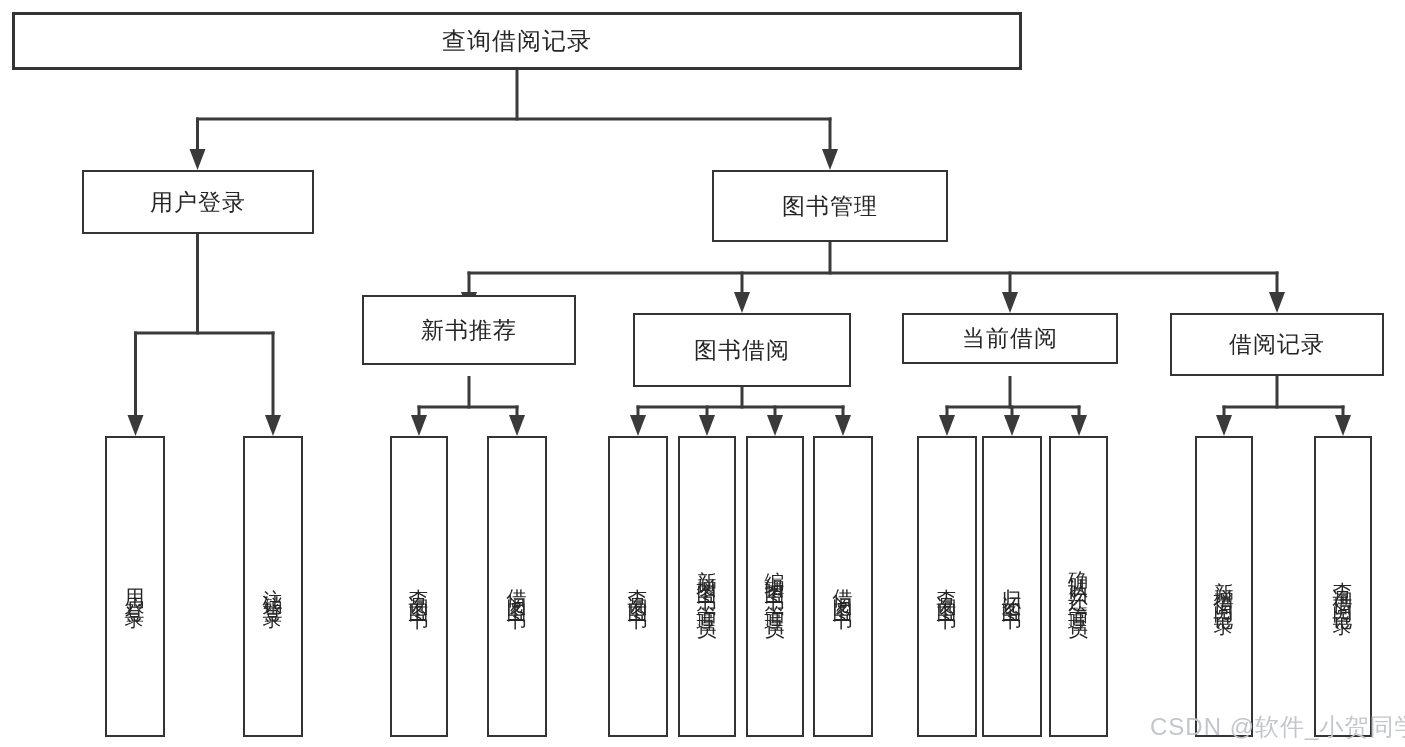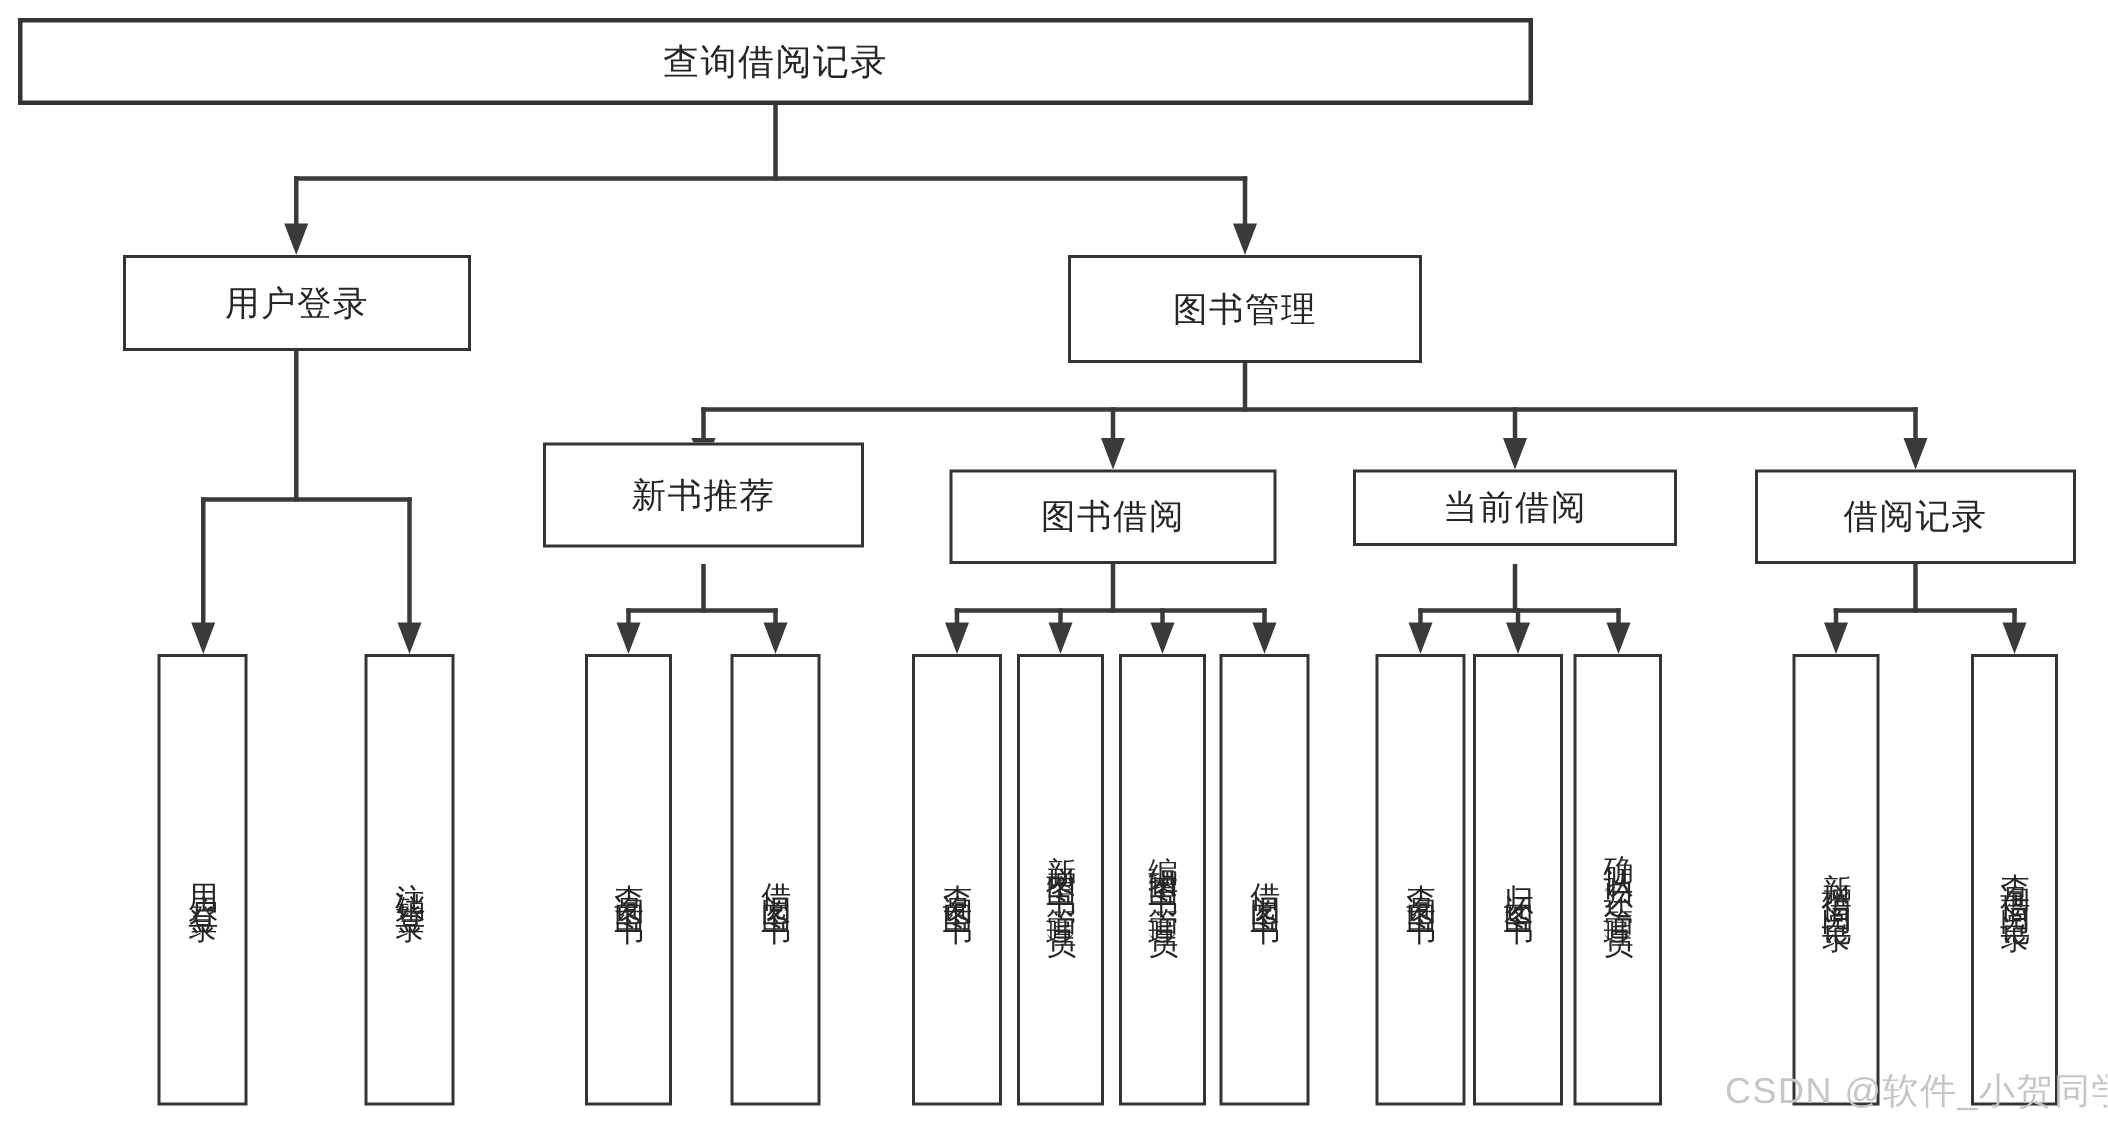--- a/index.html
+++ b/index.html
@@ -109,21 +109,21 @@
       <polygon points="1335,415 1351,415 1343,436"></polygon>
     </g>
   </svg>
 
   <div class="box hbox rootbox" style="left:12px; top:12px; width:1010px; height:58px;">查询借阅记录</div>
 
   <div class="box hbox" style="left:82px; top:170px; width:232px; height:64px;">用户登录</div>
   <div class="box hbox" style="left:712px; top:170px; width:236px; height:72px;">图书管理</div>
 
   <div class="box hbox" style="left:362px; top:295px; width:214px; height:70px;">新书推荐</div>
-  <div class="box hbox" style="left:633px; top:313px; width:218px; height:63px;">图书借阅</div>
+  <div class="box hbox" style="left:633px; top:313px; width:218px; height:74px;">图书借阅</div>
   <div class="box hbox" style="left:902px; top:313px; width:216px; height:51px;">当前借阅</div>
   <div class="box hbox" style="left:1170px; top:313px; width:214px; height:63px;">借阅记录</div>
 
   <div class="box vbox" style="left:105px; top:436px; width:60px; height:301px;">用户登录</div>
   <div class="box vbox" style="left:243px; top:436px; width:60px; height:301px;">注销登录</div>
 
   <div class="box vbox" style="left:390px; top:436px; width:58px; height:301px;">查询图书</div>
   <div class="box vbox" style="left:487px; top:436px; width:60px; height:301px;">借阅图书</div>
 
   <div class="box vbox" style="left:608px; top:436px; width:60px; height:301px;">查询图书</div>

